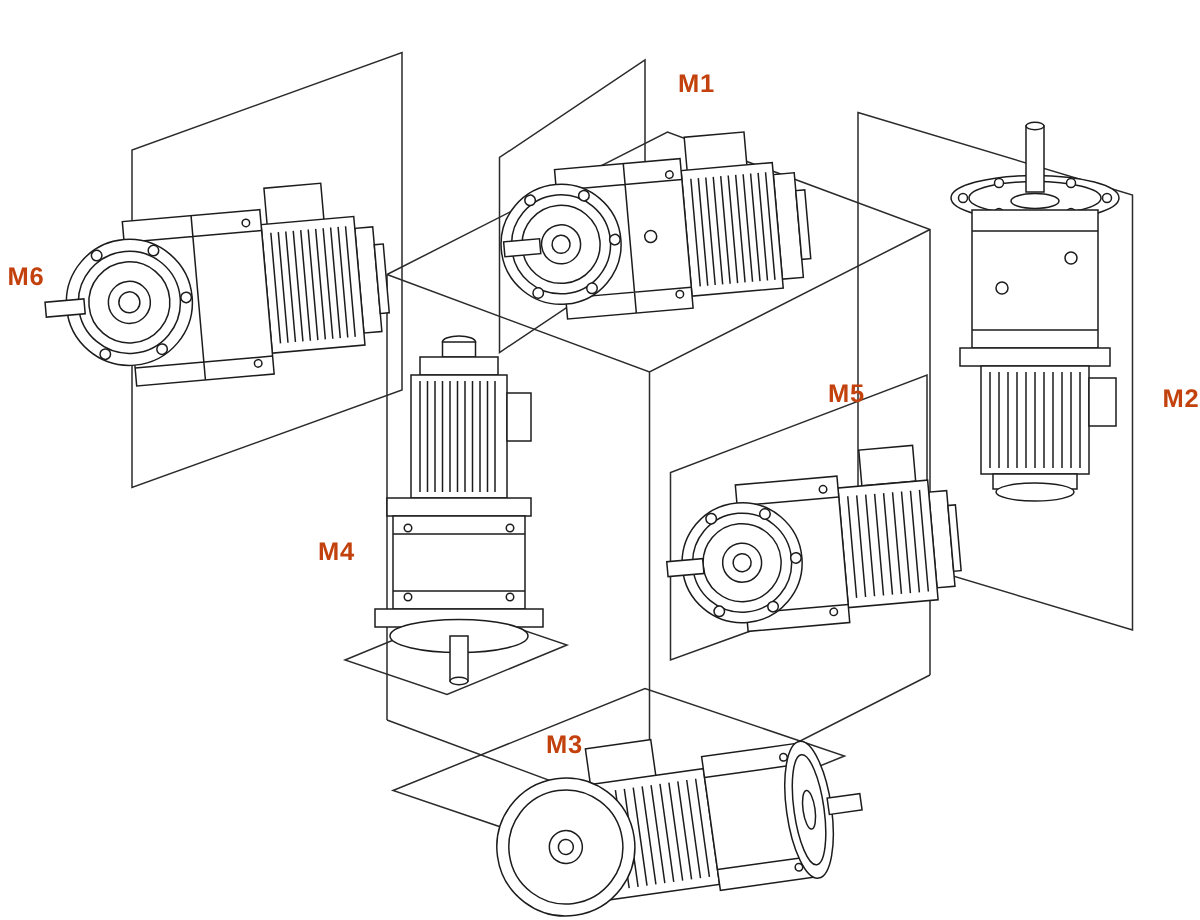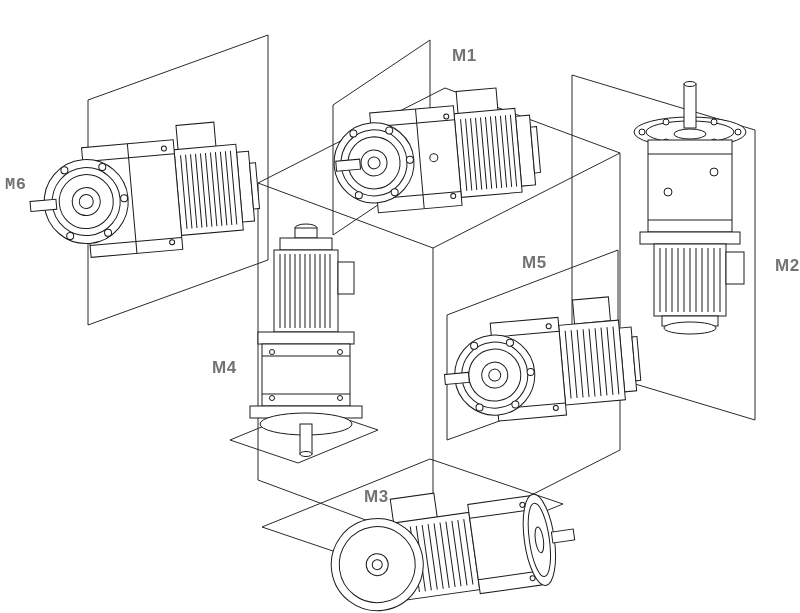--- a/index.html
+++ b/index.html
@@ -8,30 +8,30 @@
     width:800px; height:613px;
     background:#ffffff;
     font-family:"Liberation Sans", sans-serif;
     overflow:hidden;
   }
   svg { position:absolute; left:0; top:0; }
   .label {
     position:absolute;
     font-weight:bold;
     font-size:17px;
-    color:#737373;
+    color:#c2410c;
     letter-spacing:0.5px;
     user-select:none;
   }
   .label-m1 { left:452px; top:46px; }
   .label-m2 { left:765px; top:256px;margin-left:10px; }
   .label-m3 { left:364px; top:487px;text-align:right; }
   .label-m4 { left:212px; top:310px;margin-top:48px; }
-  .label-m5 { left:522px; top:253px; }
-  .label-m6 { left:5px;   top:175px;font-family:Liberation Mono, monospace; }
+  .label-m5 { left:552px; top:253px; }
+  .label-m6 { left:5px;   top:175px; }
 </style>
 </head>
 <body>
 
 <div class="stage">
 
   <svg width="800" height="613" viewBox="0 0 800 613">
 
     <g stroke="#2b2b2b" stroke-width="1" fill="none">
       <path d="M258 183 V480 M258 183 L445 88 L620 153 V450 M258 183 L433 248 L620 153 M433 248 V545 M258 480 L433 545 L620 450"></path>

